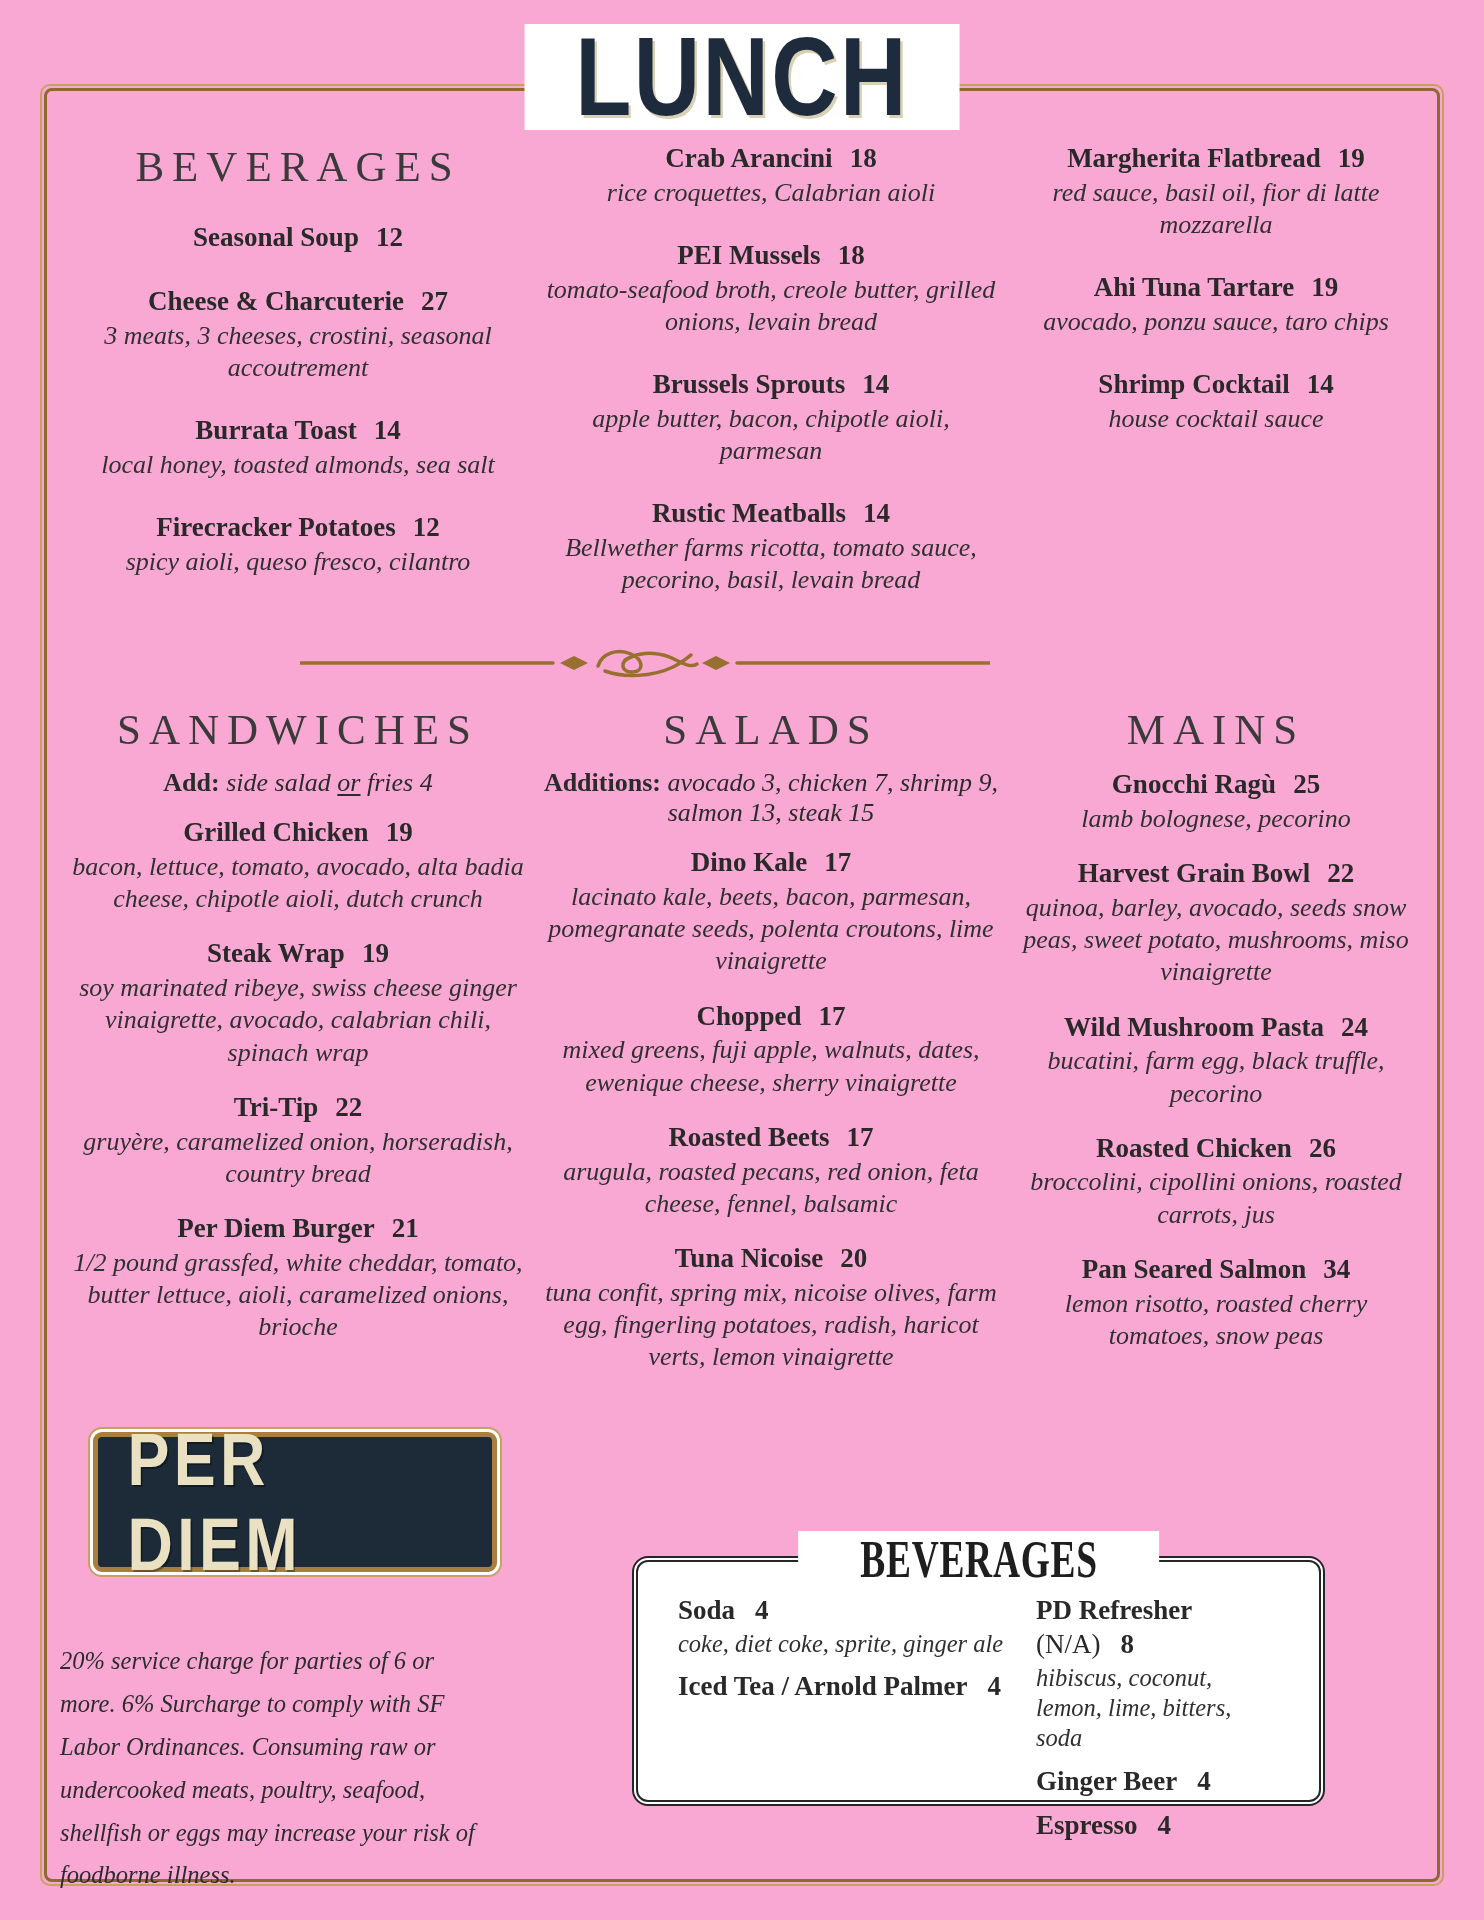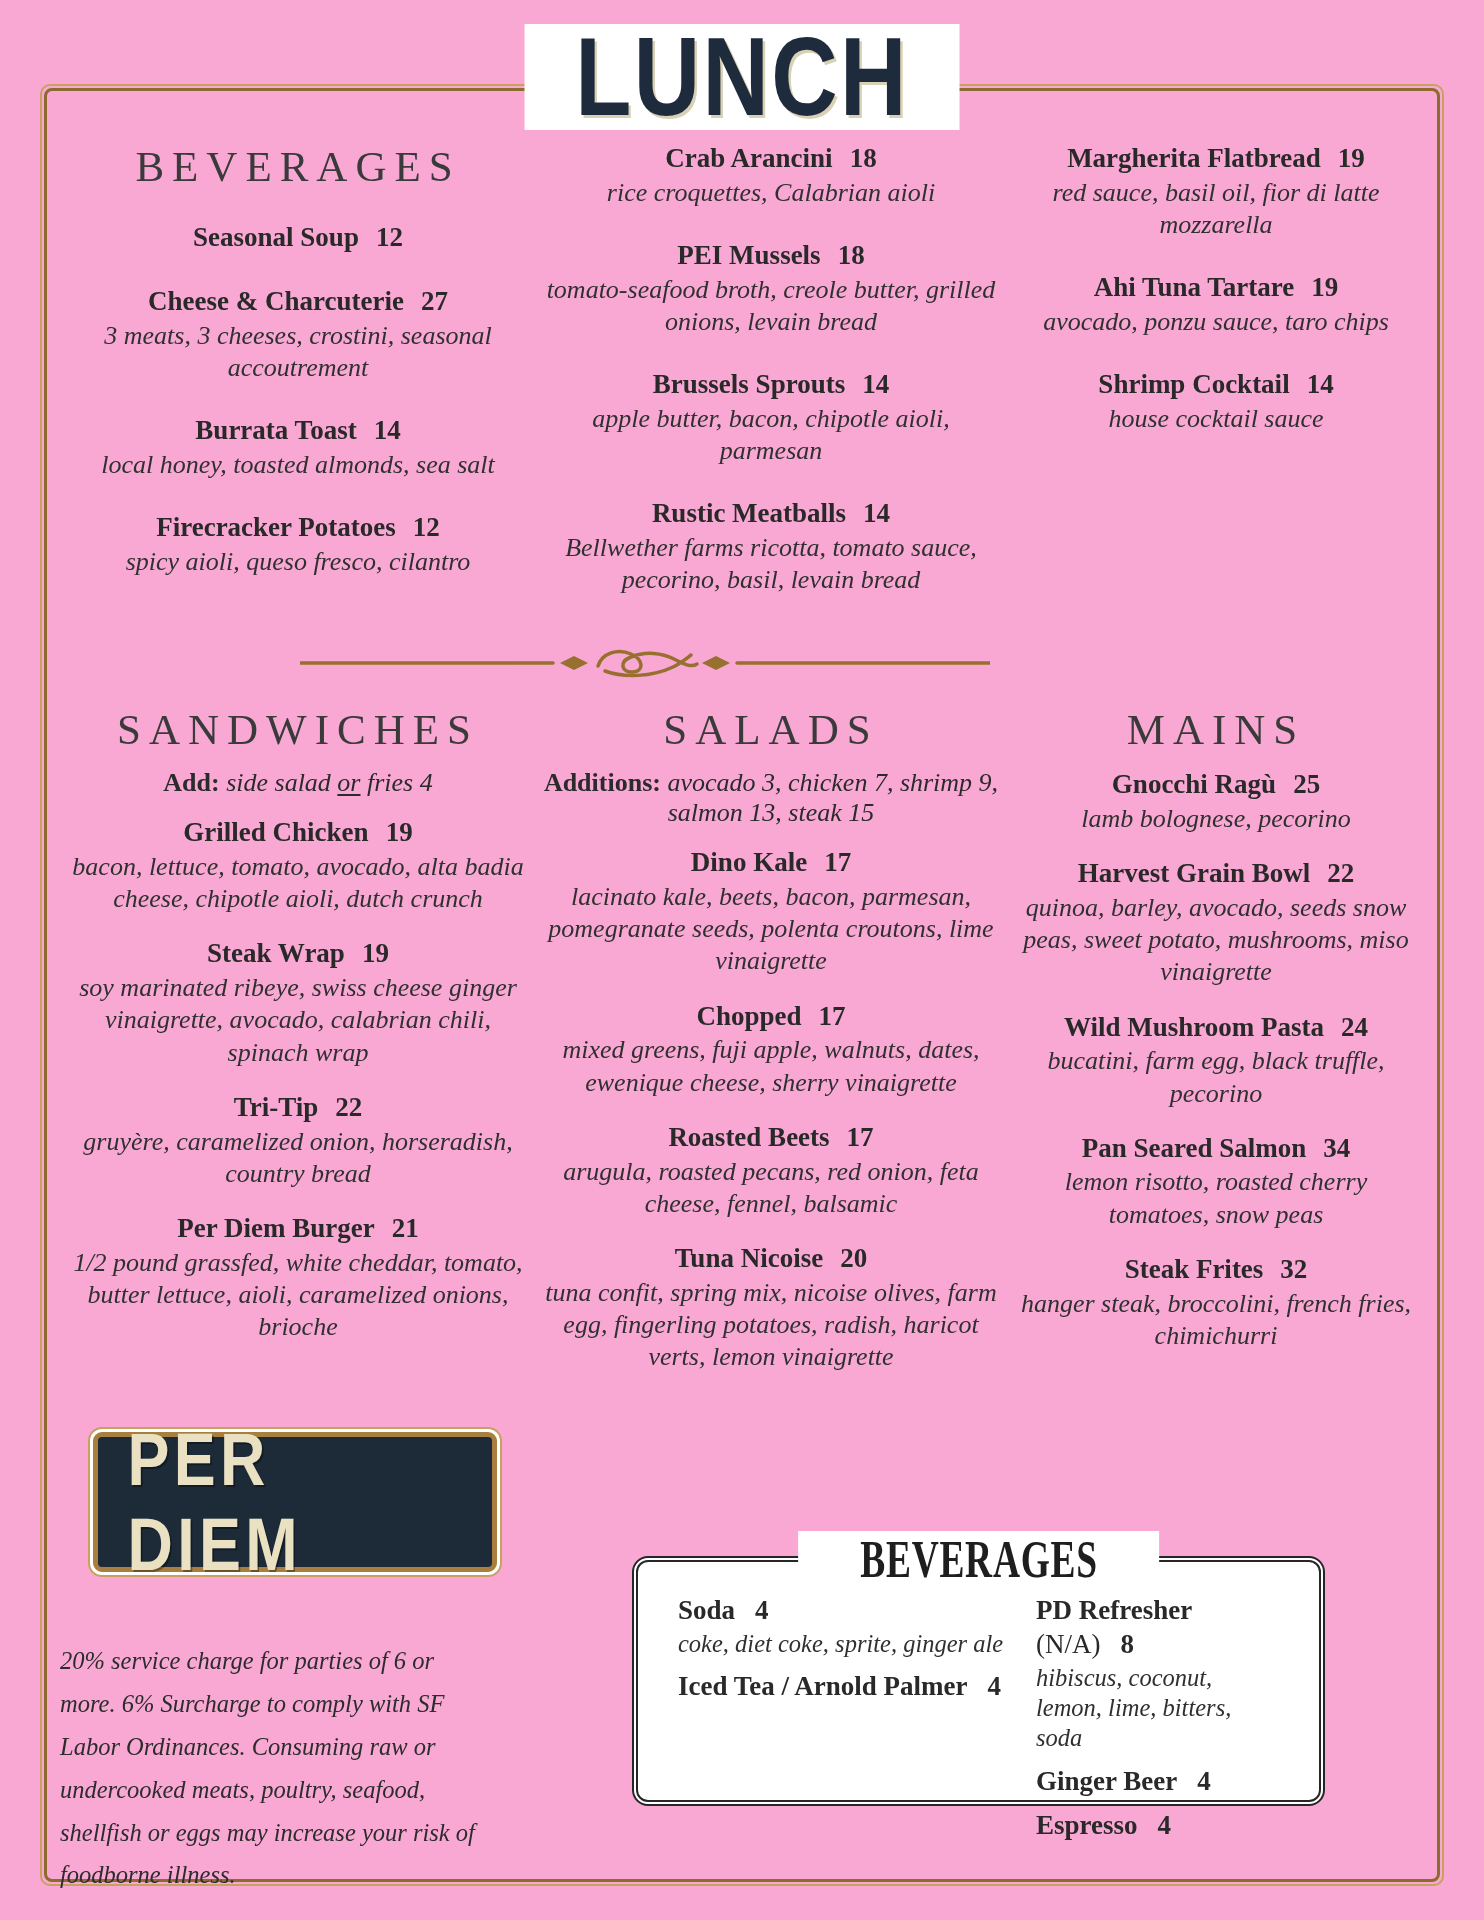--- a/index.html
+++ b/index.html
@@ -257,26 +257,26 @@
             </div>
             <div class="item">
               <div class="item-title"><span class="item-name">Harvest Grain Bowl</span><span class="item-price">22</span></div>
               <div class="item-desc">quinoa, barley, avocado, seeds snow peas, sweet potato, mushrooms, miso vinaigrette</div>
             </div>
             <div class="item">
               <div class="item-title"><span class="item-name">Wild Mushroom Pasta</span><span class="item-price">24</span></div>
               <div class="item-desc">bucatini, farm egg, black truffle, pecorino</div>
             </div>
             <div class="item">
+              <div class="item-title"><span class="item-name">Roasted Chicken</span><span class="item-price">26</span></div>
+              <div class="item-desc">broccolini, cipollini onions, roasted carrots, jus</div>
+            </div>
+            <div class="item">
               <div class="item-title"><span class="item-name">Pan Seared Salmon</span><span class="item-price">34</span></div>
               <div class="item-desc">lemon risotto, roasted cherry tomatoes, snow peas</div>
-            </div>
-            <div class="item">
-              <div class="item-title"><span class="item-name">Steak Frites</span><span class="item-price">32</span></div>
-              <div class="item-desc">hanger steak, broccolini, french fries, chimichurri</div>
             </div>
           </div>
       </div>
     </div>
 
   </div>
 
   <div class="logo">
     <span class="logo-text">PER DIEM</span>
   </div>

